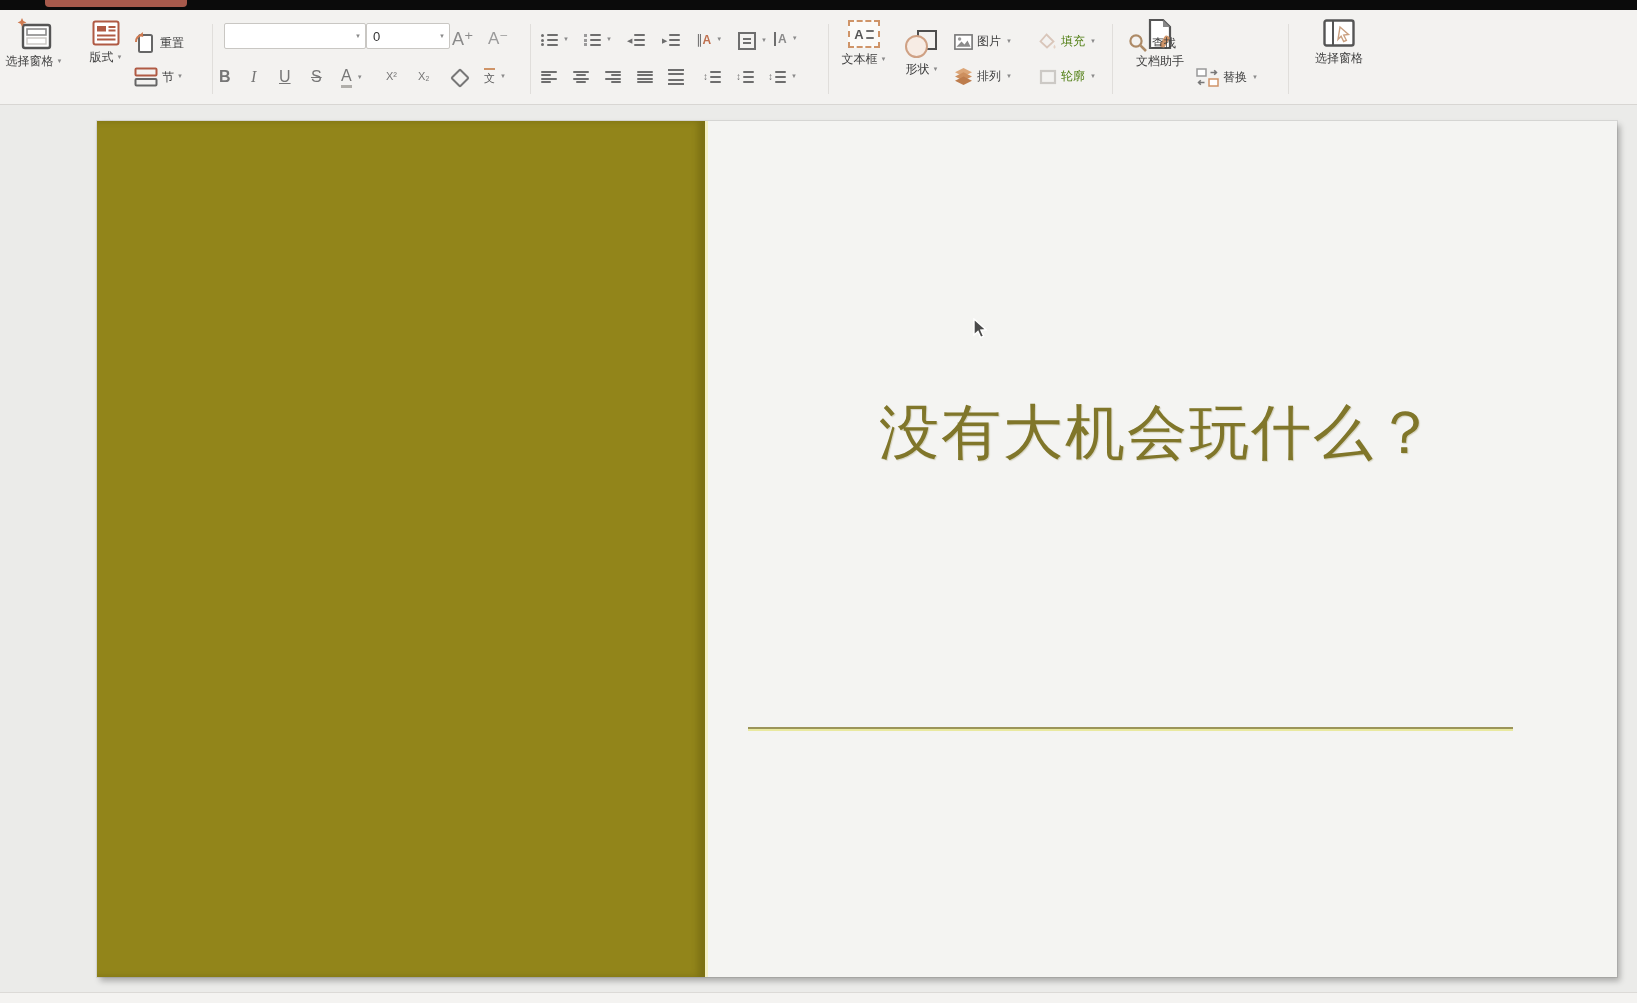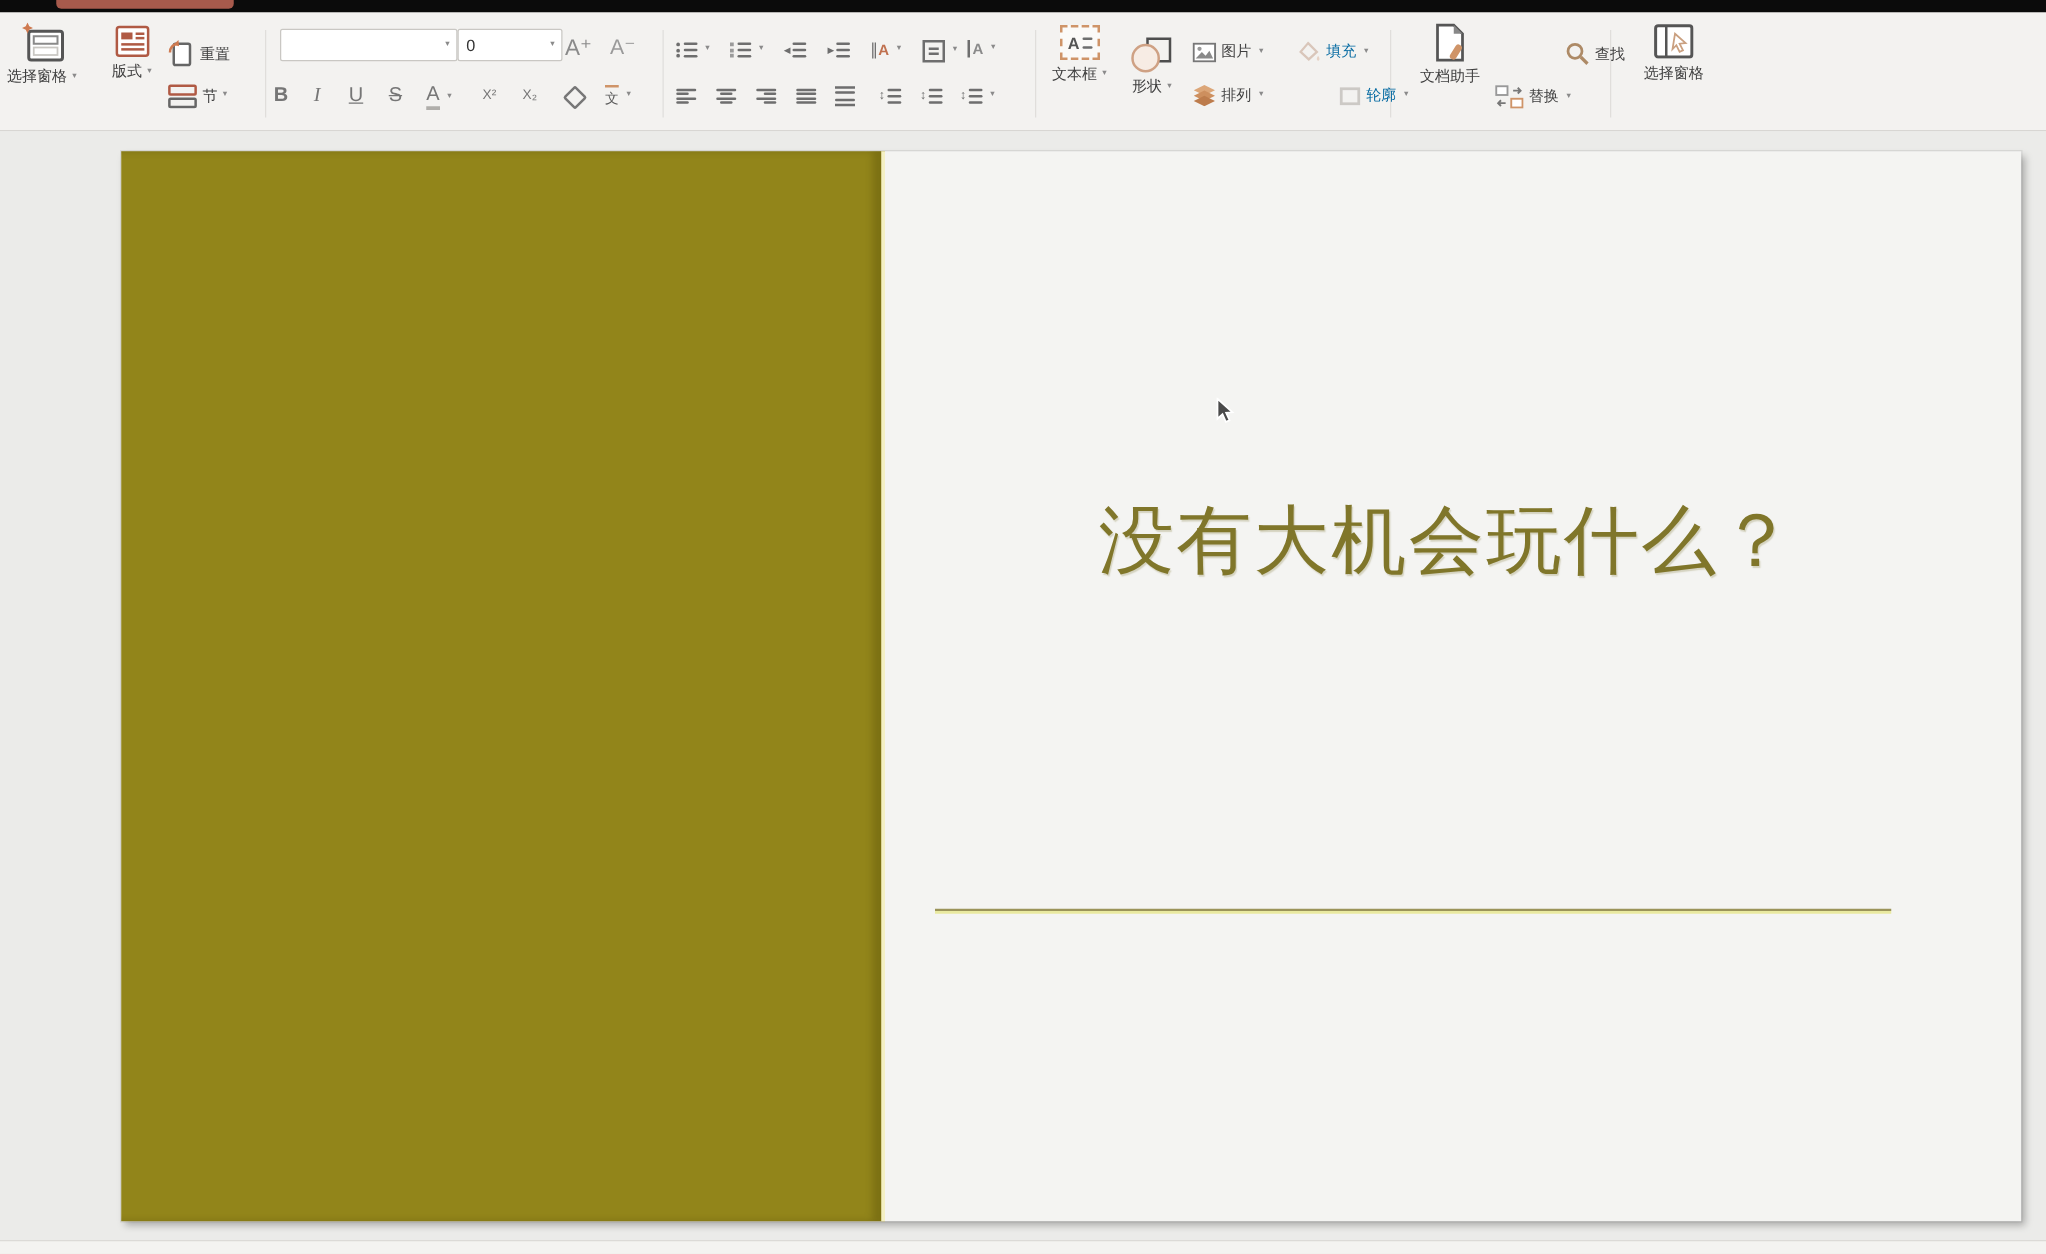--- a/index.html
+++ b/index.html
@@ -7,21 +7,21 @@
        background:#ebebe9;font-family:"Liberation Sans","DejaVu Sans",sans-serif;color:#3f3f3f;}
   
   .topstrip{position:absolute;left:0;top:0;width:100%;height:10px;background:#0b0b0b;}
   .toptab{position:absolute;left:45px;top:0;width:142px;height:7px;background:#a75a4c;border-radius:0 0 4px 4px;}
   
   .toolbar{position:absolute;left:0;top:10px;width:100%;height:94px;background:#f3f2f0;border-bottom:1px solid #d8d6d3;}
   .sep{position:absolute;top:14px;height:70px;width:1px;background:#e0dedb;}
   .tb{position:absolute;display:flex;align-items:center;gap:4px;font-size:12px;color:#3f3f3f;cursor:default;}
   .tb.col{flex-direction:column;gap:3px;justify-content:flex-start;}
   .lbl{font-size:12px;color:#3f3f3f;white-space:nowrap;display:flex;align-items:center;gap:2px;}
-  .dis .lbl{color:#0369a1;}
+  .dis .lbl{color:#4d7c0f;}
   .dd::after{content:"▼";font-size:6px;color:#8a8a8a;margin-left:1px;position:relative;top:-1px;}
   
   .combo{background:#fff;border:1px solid #c9c7c3;border-radius:2px;height:24px;display:flex;align-items:center;justify-content:space-between;padding:0 4px 0 6px;font-size:13px;color:#333;}
   .combo::after{content:"▼";font-size:6px;color:#8a8a8a;margin-left:4px;}
   
   .g{font-size:16px;color:#767676;display:flex;align-items:center;justify-content:center;}
   .g.b{font-weight:bold}
   .g.i{font-style:italic;font-family:"Liberation Serif",serif;}
   .g.u{text-decoration:underline}
   .g.s{text-decoration:line-through}
@@ -342,40 +342,40 @@
   </div>
   <div class="tb dd dis" style="left:1038px;top:23px">
     <span>
       <svg width="19" height="17" viewBox="0 0 19 17">
           <path d="M8.5 1.5 L15.5 8.5 9 14.5 2.5 8.5 Z" fill="none" stroke="#d9c6ba" stroke-width="1.8"></path>
           <path d="M16.5 11.5 q2.2 3 0 4.2 q-2.2 -1.2 0 -4.2" fill="#e6d2c5"></path>
         </svg>
     </span>
     <span class="lbl">填充</span>
   </div>
-  <div class="tb dd dis" style="left:1071px;top:58px">
+  <div class="tb dd dis" style="left:1039px;top:58px">
     <span>
       <svg width="18" height="16" viewBox="0 0 18 16">
           <rect x="2" y="2" width="14" height="12" fill="none" stroke="#ccc9c5" stroke-width="2.2"></rect>
         </svg>
     </span>
     <span class="lbl">轮廓</span>
   </div>
 
   <div class="tb col" style="left:1122px;top:8px;width:76px">
     <span>
       <svg width="28" height="32" viewBox="0 0 28 32">
           <path d="M4 2 h13 l7 7 v21 h-20 z" fill="#fff" stroke="#555" stroke-width="2.2"></path>
           <path d="M17 2 l7 7 h-7 z" fill="#888"></path>
           <rect x="16" y="17" width="5.5" height="13" rx="2.5" transform="rotate(32 18.5 23.5)" fill="#cf9468"></rect>
         </svg>
     </span>
     <span class="lbl">文档助手</span>
   </div>
-  <div class="tb" style="left:1252px;top:23px">
+  <div class="tb" style="left:1128px;top:23px">
     <span>
       <svg width="20" height="20" viewBox="0 0 20 20">
           <circle cx="8" cy="8" r="5.6" fill="none" stroke="#ad8a66" stroke-width="2.2"></circle>
           <line x1="12.6" y1="12.6" x2="18" y2="18" stroke="#ad8a66" stroke-width="2.6"></line>
         </svg>
     </span>
     <span class="lbl">查找</span>
   </div>
   <div class="tb dd" style="left:1196px;top:58px">
     <span>

